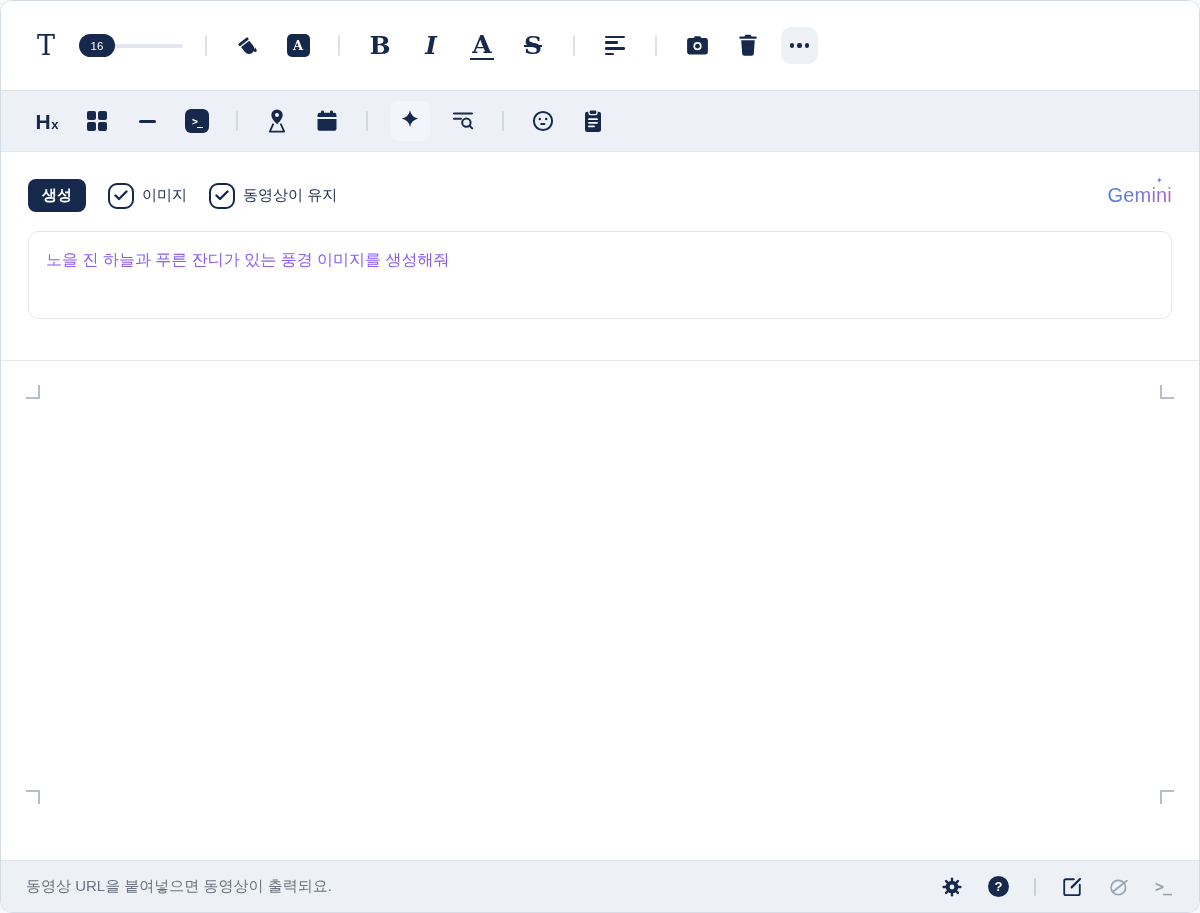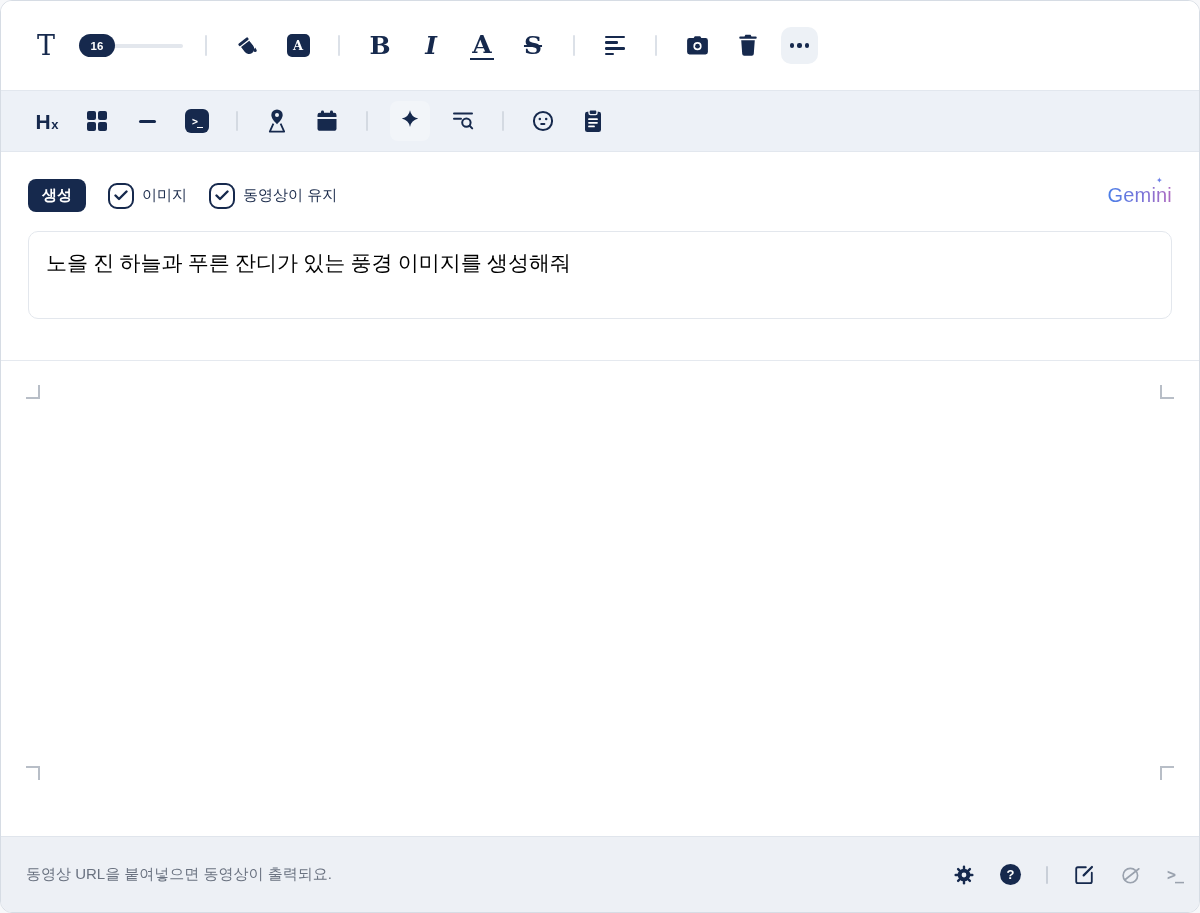--- a/index.html
+++ b/index.html
@@ -11,21 +11,21 @@
   }
   
   .toolbar-top{height:89px;background:#fff;display:flex;align-items:center;padding:0 27px;gap:15px;flex:none;}
   .icon-btn{width:36px;height:36px;border:none;background:transparent;display:flex;align-items:center;justify-content:center;cursor:pointer;color:#16294d;flex:none;padding:0;}
   .glyph{font-family:"DejaVu Serif",serif;font-size:25px;font-weight:600;color:#16294d;line-height:1;}
   .glyph-T{font-size:27px;font-weight:500;}
   .glyph-I{font-style:italic;}
   .glyph-U{border-bottom:2px solid #16294d;padding:0 2px 1px;}
   .glyph-S{text-decoration:line-through;text-decoration-thickness:2px;}
   .vsep{width:2px;height:21px;background:#dce1e8;border-radius:1px;margin:0 7px;flex:none;}
-  .size-slider{display:flex;align-items:center;width:104px;flex:none;cursor:pointer;font-weight:bold;}
+  .size-slider{display:flex;align-items:center;width:104px;flex:none;cursor:pointer;}
   .size-pill{min-width:36px;height:23px;background:#16294d;border-radius:12px;color:#fff;font-size:11.5px;display:flex;align-items:center;justify-content:center;z-index:1;}
   .size-track{height:4px;background:#e3e7ed;border-radius:2px;flex:1;margin-left:-4px;}
   .abox{width:23px;height:23px;background:#16294d;border-radius:5px;color:#fff;font-family:"DejaVu Serif",serif;font-weight:700;font-size:13px;display:flex;align-items:center;justify-content:center;}
   .align-icon{display:flex;flex-direction:column;gap:3px;align-items:flex-start;}
   .align-icon span{height:2.6px;background:#16294d;border-radius:1.3px;display:block;}
   .al1{width:20px;} .al2{width:13px;} .al3{width:20px;} .al4{width:9px;}
   .more-btn{width:37px;height:37px;background:#edf1f6;border-radius:10px;border:none;display:flex;align-items:center;justify-content:center;gap:3.5px;cursor:pointer;flex:none;}
   .more-btn i{width:4.2px;height:4.2px;border-radius:50%;background:#16294d;display:block;}
   
   .toolbar-secondary{height:62px;background:#edf1f7;border-top:1px solid #e2e7ee;border-bottom:1px solid #e2e7ee;display:flex;align-items:center;padding:0 29px;gap:16px;flex:none;}
@@ -42,31 +42,31 @@
   .gemini-panel{height:209px;background:#fff;border-bottom:1px solid #e5e9ef;padding:27px;flex:none;}
   .controls{display:flex;align-items:center;height:33px;}
   .gen-btn{background:#16294d;color:#fff;border:none;border-radius:8px;font-size:15px;font-weight:700;height:33px;padding:0 14px;cursor:pointer;font-family:inherit;}
   .chk{display:flex;align-items:center;gap:8px;margin-left:22px;font-size:15px;color:#1c2c4c;cursor:pointer;}
   .chk-box{width:26px;height:26px;border:2px solid #16294d;border-radius:9px;background:#fff;display:flex;align-items:center;justify-content:center;flex:none;}
   .gemini-logo{margin-left:auto;position:relative;font-size:20px;font-weight:500;letter-spacing:0.2px;
     background:linear-gradient(90deg,#4a7fe8 0%,#7a74d8 55%,#b06ac0 100%);
     -webkit-background-clip:text;background-clip:text;color:transparent;cursor:default;}
   .gemini-logo .spark{position:absolute;top:-8px;right:9px;font-size:8px;color:#6a7fe8;-webkit-background-clip:initial;background:none;}
   .prompt-textarea{margin-top:19px;width:100%;height:88px;border:1px solid #e3e7ed;border-radius:10px;
-    padding:16px 17px;font-size:21px;color:#000000;resize:none;outline:none;background:#fff;
-    font-family:Liberation Serif, serif;line-height:1.45;display:block;}
+    padding:16px 17px;font-size:16px;color:#8b5cf6;resize:none;outline:none;background:#fff;
+    font-family:Liberation Sans, sans-serif;line-height:1.45;display:block;}
   
   .editor-area{flex:1;background:#fff;position:relative;}
   .corner{position:absolute;width:14px;height:14px;}
   .corner-tl{left:25px;top:24px;border-right:2px solid #b8bec7;border-bottom:2px solid #b8bec7;}
   .corner-tr{right:25px;top:24px;border-left:2px solid #b8bec7;border-bottom:2px solid #b8bec7;}
   .corner-bl{left:25px;bottom:56px;border-top:2px solid #b8bec7;border-right:2px solid #b8bec7;}
   .corner-br{right:25px;bottom:56px;border-top:2px solid #b8bec7;border-left:2px solid #b8bec7;}
   
-  .statusbar{height:76px;background:#edf0f5;border-top:1px solid #e0e5ec;display:flex;align-items:center;padding:0 16px 0 25px;flex:none;}
+  .statusbar{height:52px;background:#edf0f5;border-top:1px solid #e0e5ec;display:flex;align-items:center;padding:0 28px 0 25px;flex:none;}
   .status-text{font-size:15px;color:#6a7280;}
   .status-icons{margin-left:auto;display:flex;align-items:center;gap:25px;}
   .sbtn{border:none;background:transparent;padding:0;display:flex;align-items:center;justify-content:center;cursor:pointer;}
   .help-circle{width:21px;height:21px;border-radius:50%;background:#16294d;color:#fff;font-size:13px;font-weight:700;display:flex;align-items:center;justify-content:center;}
   .vsep3{width:2px;height:18px;background:#c9cfd8;border-radius:1px;}
   .term-gray{font-family:"DejaVu Sans Mono",monospace;color:#9aa2ae;font-weight:700;font-size:15px;letter-spacing:-1px;}
 </style>
 </head>
 <body>
 

